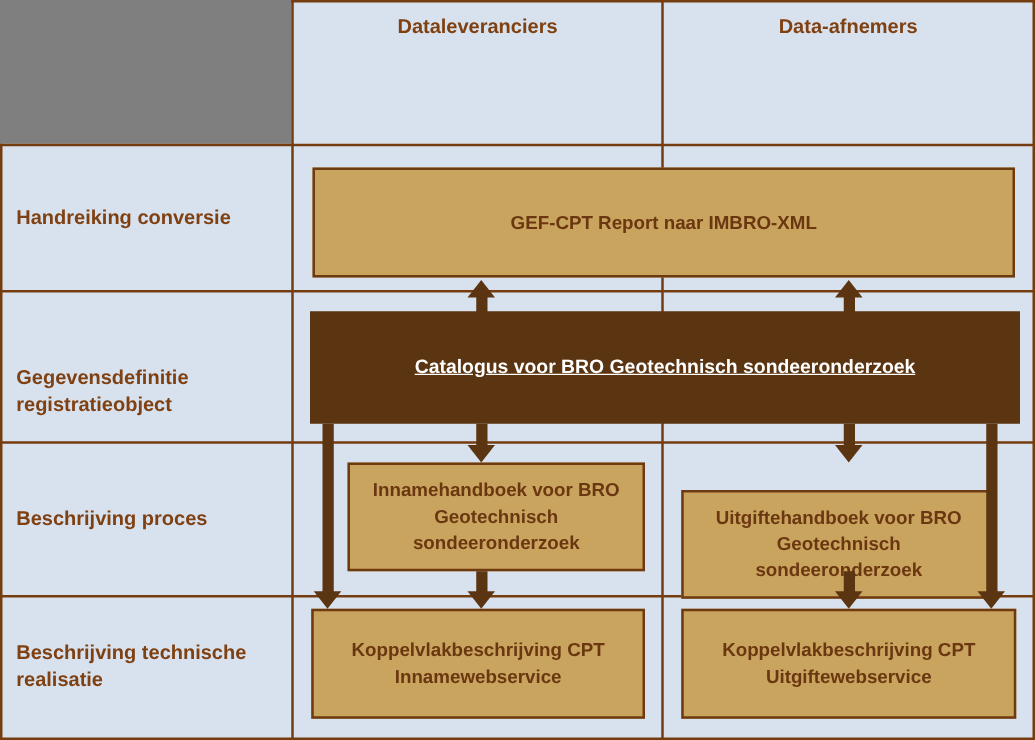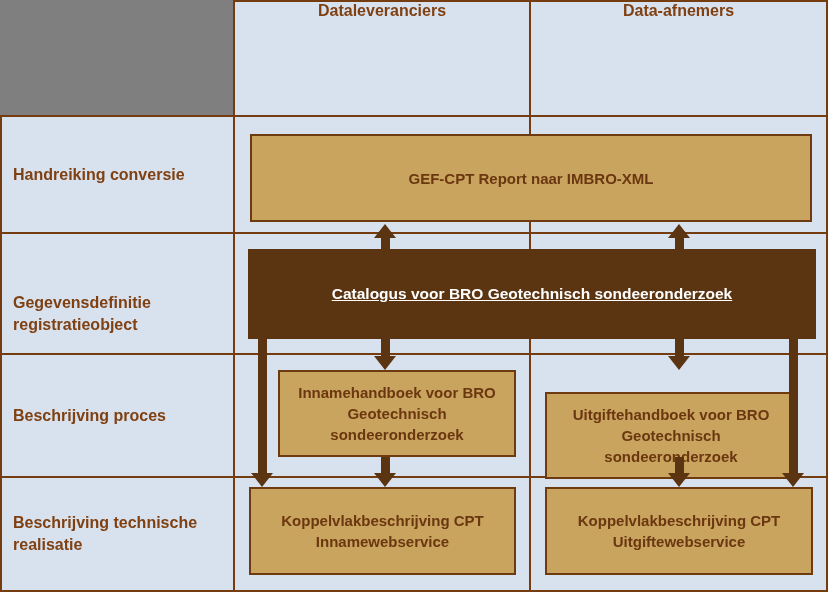--- a/index.html
+++ b/index.html
@@ -9,21 +9,21 @@
     background:#d8e2ef;
     overflow:hidden;
     font-family:"Liberation Sans","DejaVu Sans",sans-serif;
     font-weight:bold;
   }
   .abs{position:absolute;}
   .corner{left:0;top:0;width:233px;height:115px;background:#7f7f7f;}
   .gline{background:#753c10;}
   .colhead{
     top:0;height:115px;display:flex;justify-content:center;align-items:flex-start;
-    padding-top:2px;box-sizing:border-box;
+    padding-top:13px;box-sizing:border-box;
     color:#7f4012;font-size:16px;
   }
   .rowlabel{
     left:0;width:233px;display:flex;align-items:center;
     padding:0 10px 0 13px;box-sizing:border-box;
     color:#7f4012;font-size:16px;line-height:1.35;text-align:left;
   }
   .box{
     display:flex;justify-content:center;align-items:center;text-align:center;
     box-sizing:border-box;line-height:1.4;

